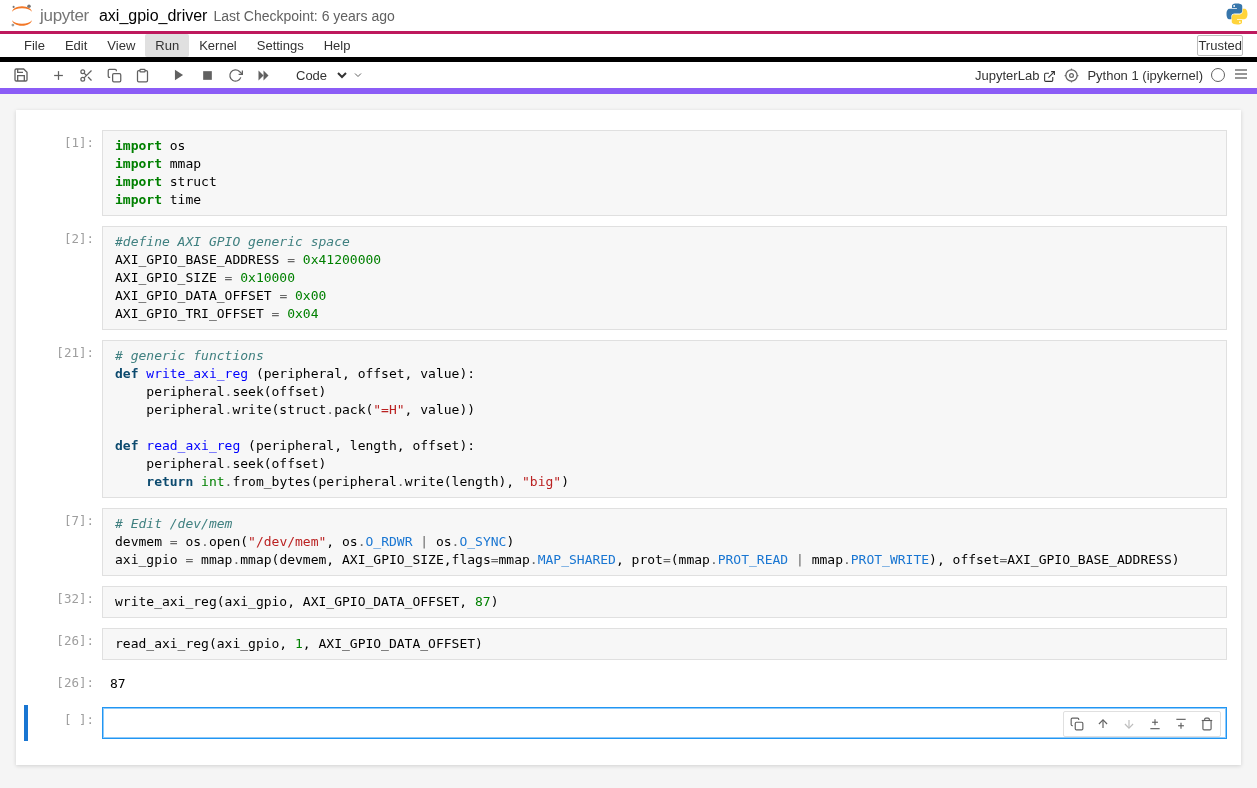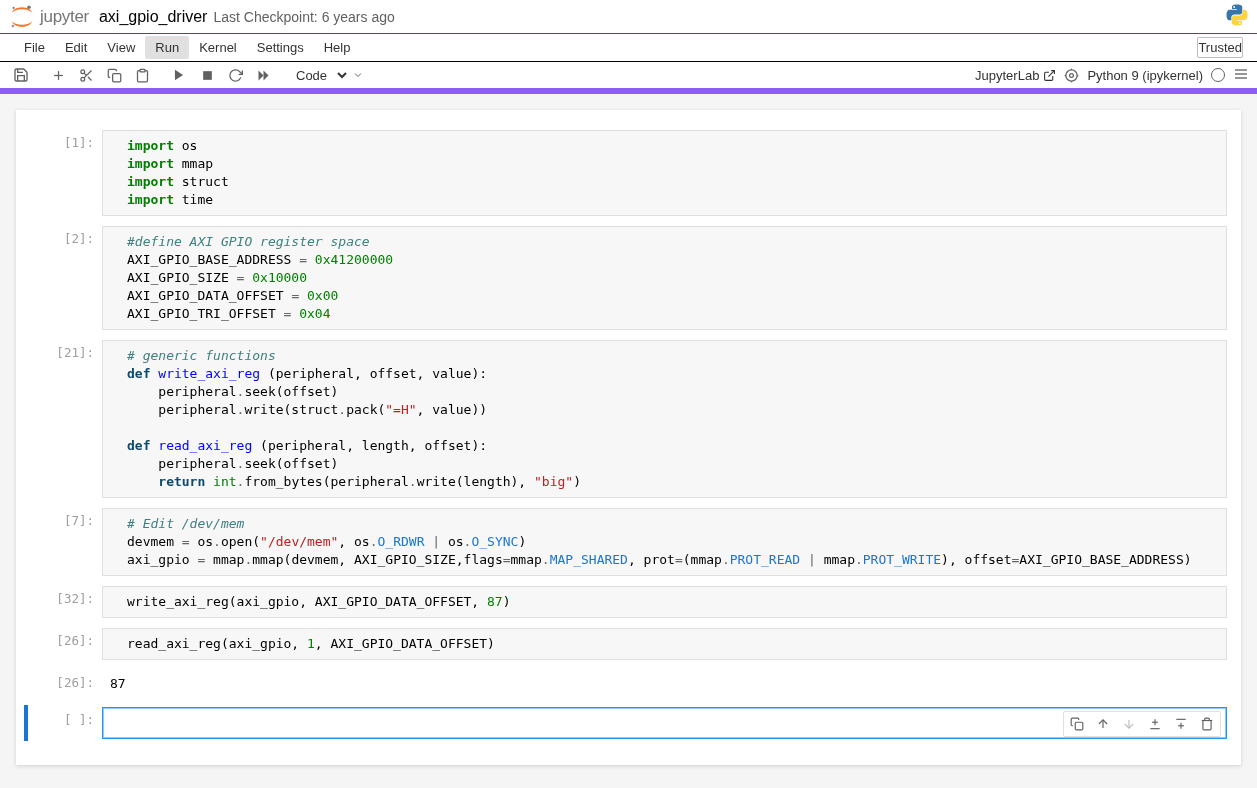--- a/index.html
+++ b/index.html
@@ -1,53 +1,53 @@
 <!DOCTYPE html>
 <html><head>
 <meta charset="utf-8">
 <style>
 * { box-sizing: border-box; margin: 0; padding: 0; }
 body { font-family: -apple-system, BlinkMacSystemFont, "Segoe UI", Helvetica, Arial, sans-serif; font-size: 13px; color: #000; background: #f5f5f5; }
 
 
-.top-bar { display: flex; align-items: center; height: 34px; padding: 0 8px; background: #fff; border-bottom: 1px solid #be185d; }
+.top-bar { display: flex; align-items: center; height: 34px; padding: 0 8px; background: #fff; border-bottom: 3px solid #be185d; }
 .jupyter-logo { display: flex; align-items: center; gap: 4px; }
 .jupyter-logo svg { width: 28px; height: 28px; }
 .jupyter-logo-text { font-size: 17px; color: #757575; letter-spacing: -0.3px; }
 .notebook-title { font-size: 16px; color: #000; margin-left: 10px; font-weight: 400; }
 .checkpoint-text { font-size: 14px; color: #616161; margin-left: 6px; }
 .python-logo { margin-left: auto; }
 .python-logo svg { width: 24px; height: 24px; }
 
 
-.menu-bar { display: flex; align-items: center; height: 28px; padding: 0 14px; background: #fff; border-bottom: 1px solid #000000; }
+.menu-bar { display: flex; align-items: center; height: 28px; padding: 0 14px; background: #fff; border-bottom: 5px solid #000000; }
 .menu-item { padding: 4px 10px; font-size: 13px; color: #333; cursor: pointer; border-radius: 2px; }
 .menu-item.active { background: #e0e0e0; }
 .trusted { margin-left: auto; font-size: 13px; color: #333; padding: 2px 0; border: 1px solid #bdbdbd; border-radius: 2px; }
 
 
 .toolbar { display: flex; align-items: center; height: 32px; padding: 0 8px; background: #fff; border-bottom: 6px solid #8b5cf6; gap: 2px; }
 .tool-btn { width: 26px; height: 24px; display: flex; align-items: center; justify-content: center; cursor: pointer; border-radius: 2px; color: #616161; }
 .tool-sep { width: 1px; height: 18px; background: transparent; margin: 0 3px; }
 .cell-type-select { font-size: 13px; border: none; background: transparent; padding: 2px 6px; color: #333; cursor: pointer; margin-left: 8px; }
 .toolbar-right { margin-left: auto; display: flex; align-items: center; gap: 8px; }
-.jl-link { font-size: 13px; color: #333; display: flex; align-items: center; gap: 4px; cursor: pointer; }
+.jl-link { font-size: 13px; color: #333; display: flex; align-items: flex-end; gap: 4px; cursor: pointer; }
 .kernel-name { font-size: 13px; color: #333; }
 .kernel-indicator { width: 14px; height: 14px; border: 1.5px solid #616161; border-radius: 50%; }
 .hamburger { cursor: pointer; color: #616161; }
 
 
 .notebook-container { padding: 16px; background: #f5f5f5; }
 .notebook { background: #fff; box-shadow: 0 1px 4px rgba(0,0,0,0.15); padding: 18px 8px; }
 
 
 .cell { display: flex; margin-bottom: 6px; padding: 2px 6px; position: relative; }
 .cell-prompt { width: 72px; text-align: right; padding-right: 8px; font-family: "Menlo", "Consolas", monospace; font-size: 12.5px; color: #9e9e9e; padding-top: 5px; flex-shrink: 0; }
 .cell-body { flex: 1; min-width: 0; }
-.code-input { background: #f7f7f7; border: 1px solid #e0e0e0; padding: 6px 24px; font-family: "Menlo", "Consolas", monospace; font-size: 13px; line-height: 18px; white-space: pre; overflow-x: auto; }
+.code-input { background: #f7f7f7; border: 1px solid #e0e0e0; padding: 6px 12px; font-family: "Menlo", "Consolas", monospace; font-size: 13px; line-height: 18px; white-space: pre; overflow-x: auto; }
 .output-text { padding: 6px 8px; font-family: "Menlo", "Consolas", monospace; font-size: 13px; }
 
 .cell.active { }
 .cell.active::before { content: ""; position: absolute; left: 0; top: 0; bottom: 0; width: 4px; background: #1976d2; }
 .cell.active .code-input { border: 1px solid #2196f3; box-shadow: inset 0 0 0 1px #90caf9; background: #fff; }
 .cell.active .cell-prompt { color: #9e9e9e; }
 
 .cell-toolbar { position: absolute; right: 12px; top: 6px; display: flex; gap: 2px; background: #fff; border: 1px solid #e0e0e0; border-radius: 2px; padding: 1px; }
 .cell-tool { width: 24px; height: 22px; display: flex; align-items: center; justify-content: center; color: #616161; cursor: pointer; }
 
@@ -168,21 +168,21 @@
         </svg>
     </div>
     <svg width="15" height="15" viewBox="0 0 24 24" fill="none" stroke="#616161" stroke-width="2">
         <circle cx="12" cy="12" r="3"></circle>
         <circle cx="12" cy="12" r="9"></circle>
         <line x1="12" y1="3" x2="12" y2="1"></line>
         <line x1="12" y1="23" x2="12" y2="21"></line>
         <line x1="3" y1="12" x2="1" y2="12"></line>
         <line x1="23" y1="12" x2="21" y2="12"></line>
       </svg>
-    <span class="kernel-name">Python 9 (ipykernel)</span>
+    <span class="kernel-name">Python 1 (ipykernel)</span>
     <div class="kernel-indicator"></div>
     <div class="hamburger"><svg width="16" height="16" viewBox="0 0 24 24" fill="none" stroke="currentColor" stroke-width="2">
           <line x1="3" y1="6" x2="21" y2="6"></line>
           <line x1="3" y1="12" x2="21" y2="12"></line>
           <line x1="3" y1="18" x2="21" y2="18"></line>
         </svg></div>
   </div>
 </div>
 
 <div class="notebook-container">
@@ -193,21 +193,21 @@
           <div class="cell-body">
             <div class="code-input"><span class="kn">import</span><span class="nm"> os
 </span><span class="kn">import</span><span class="nm"> mmap
 </span><span class="kn">import</span><span class="nm"> struct
 </span><span class="kn">import</span><span class="nm"> time</span></div>
           </div>
         </div>
         <div class="cell">
           <div class="cell-prompt">[2]:</div>
           <div class="cell-body">
-            <div class="code-input"><span class="cm">#define AXI GPIO register space</span><span class="nm">
+            <div class="code-input"><span class="cm">#define AXI GPIO generic space</span><span class="nm">
 </span><span class="nm">AXI_GPIO_BASE_ADDRESS </span><span class="op">=</span><span class="nm"> </span><span class="num">0x41200000</span><span class="nm">
 </span><span class="nm">AXI_GPIO_SIZE </span><span class="op">=</span><span class="nm"> </span><span class="num">0x10000</span><span class="nm">
 </span><span class="nm">AXI_GPIO_DATA_OFFSET </span><span class="op">=</span><span class="nm"> </span><span class="num">0x00</span><span class="nm">
 </span><span class="nm">AXI_GPIO_TRI_OFFSET </span><span class="op">=</span><span class="nm"> </span><span class="num">0x04</span></div>
           </div>
         </div>
         <div class="cell">
           <div class="cell-prompt">[21]:</div>
           <div class="cell-body">
             <div class="code-input"><span class="cm"># generic functions</span><span class="nm">

